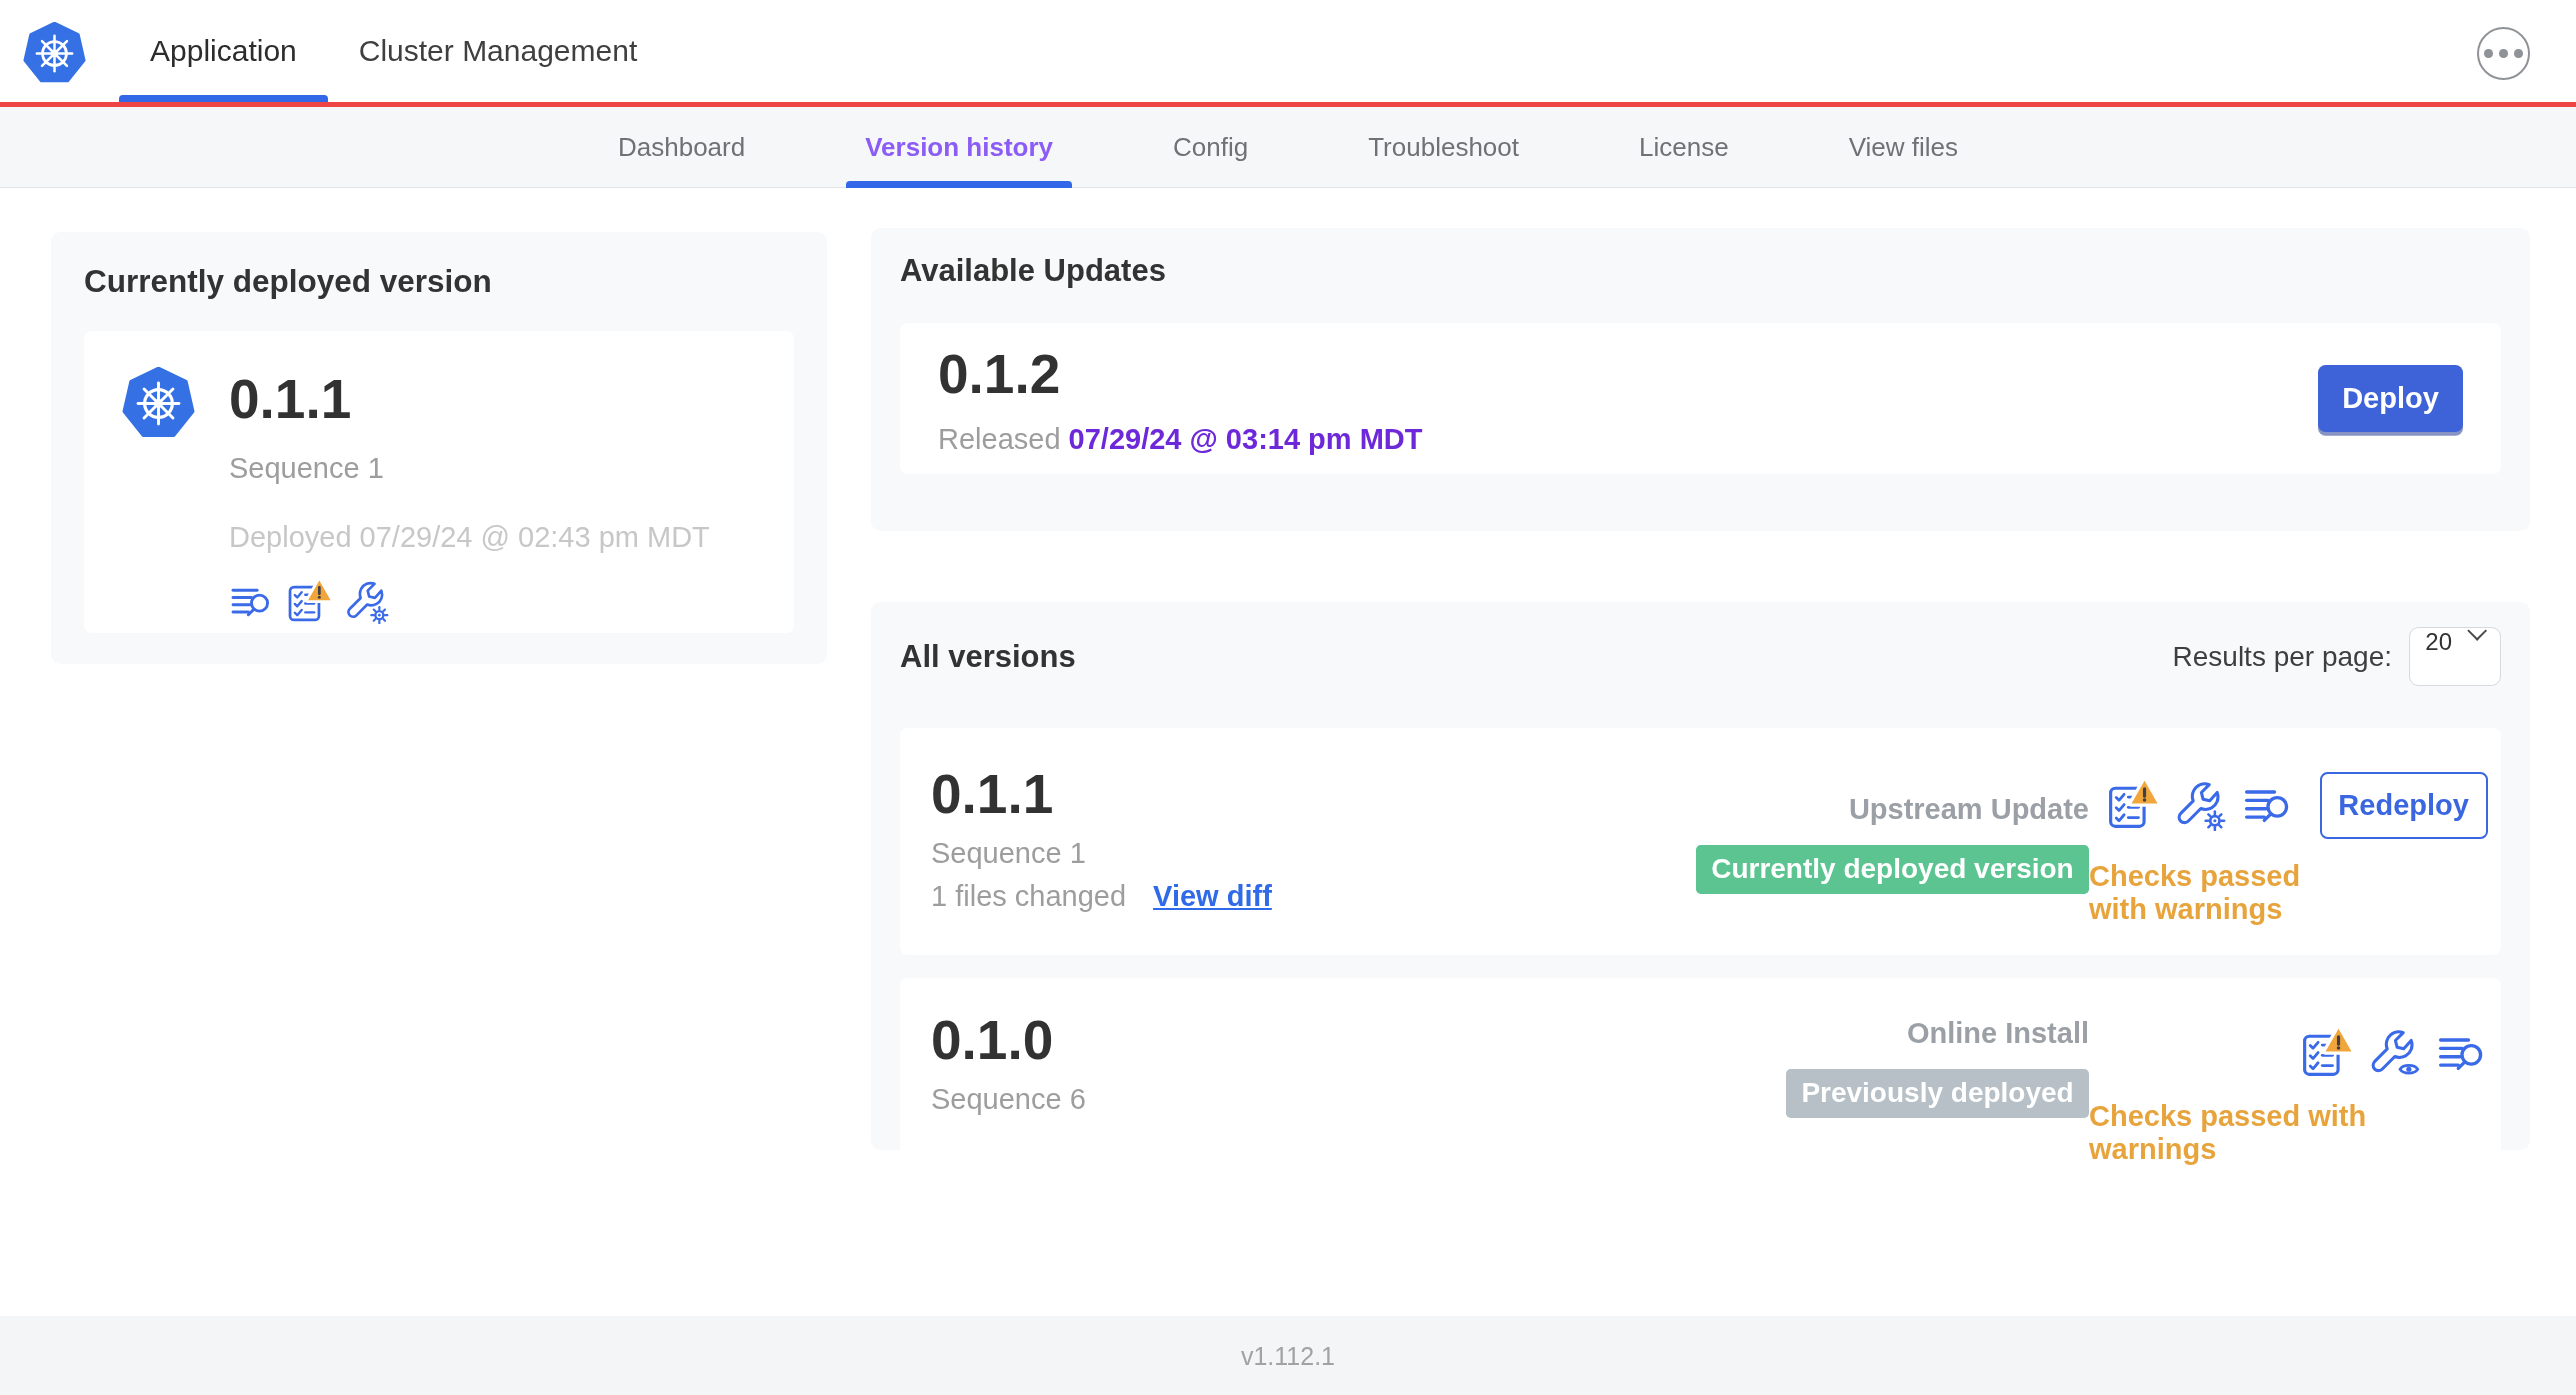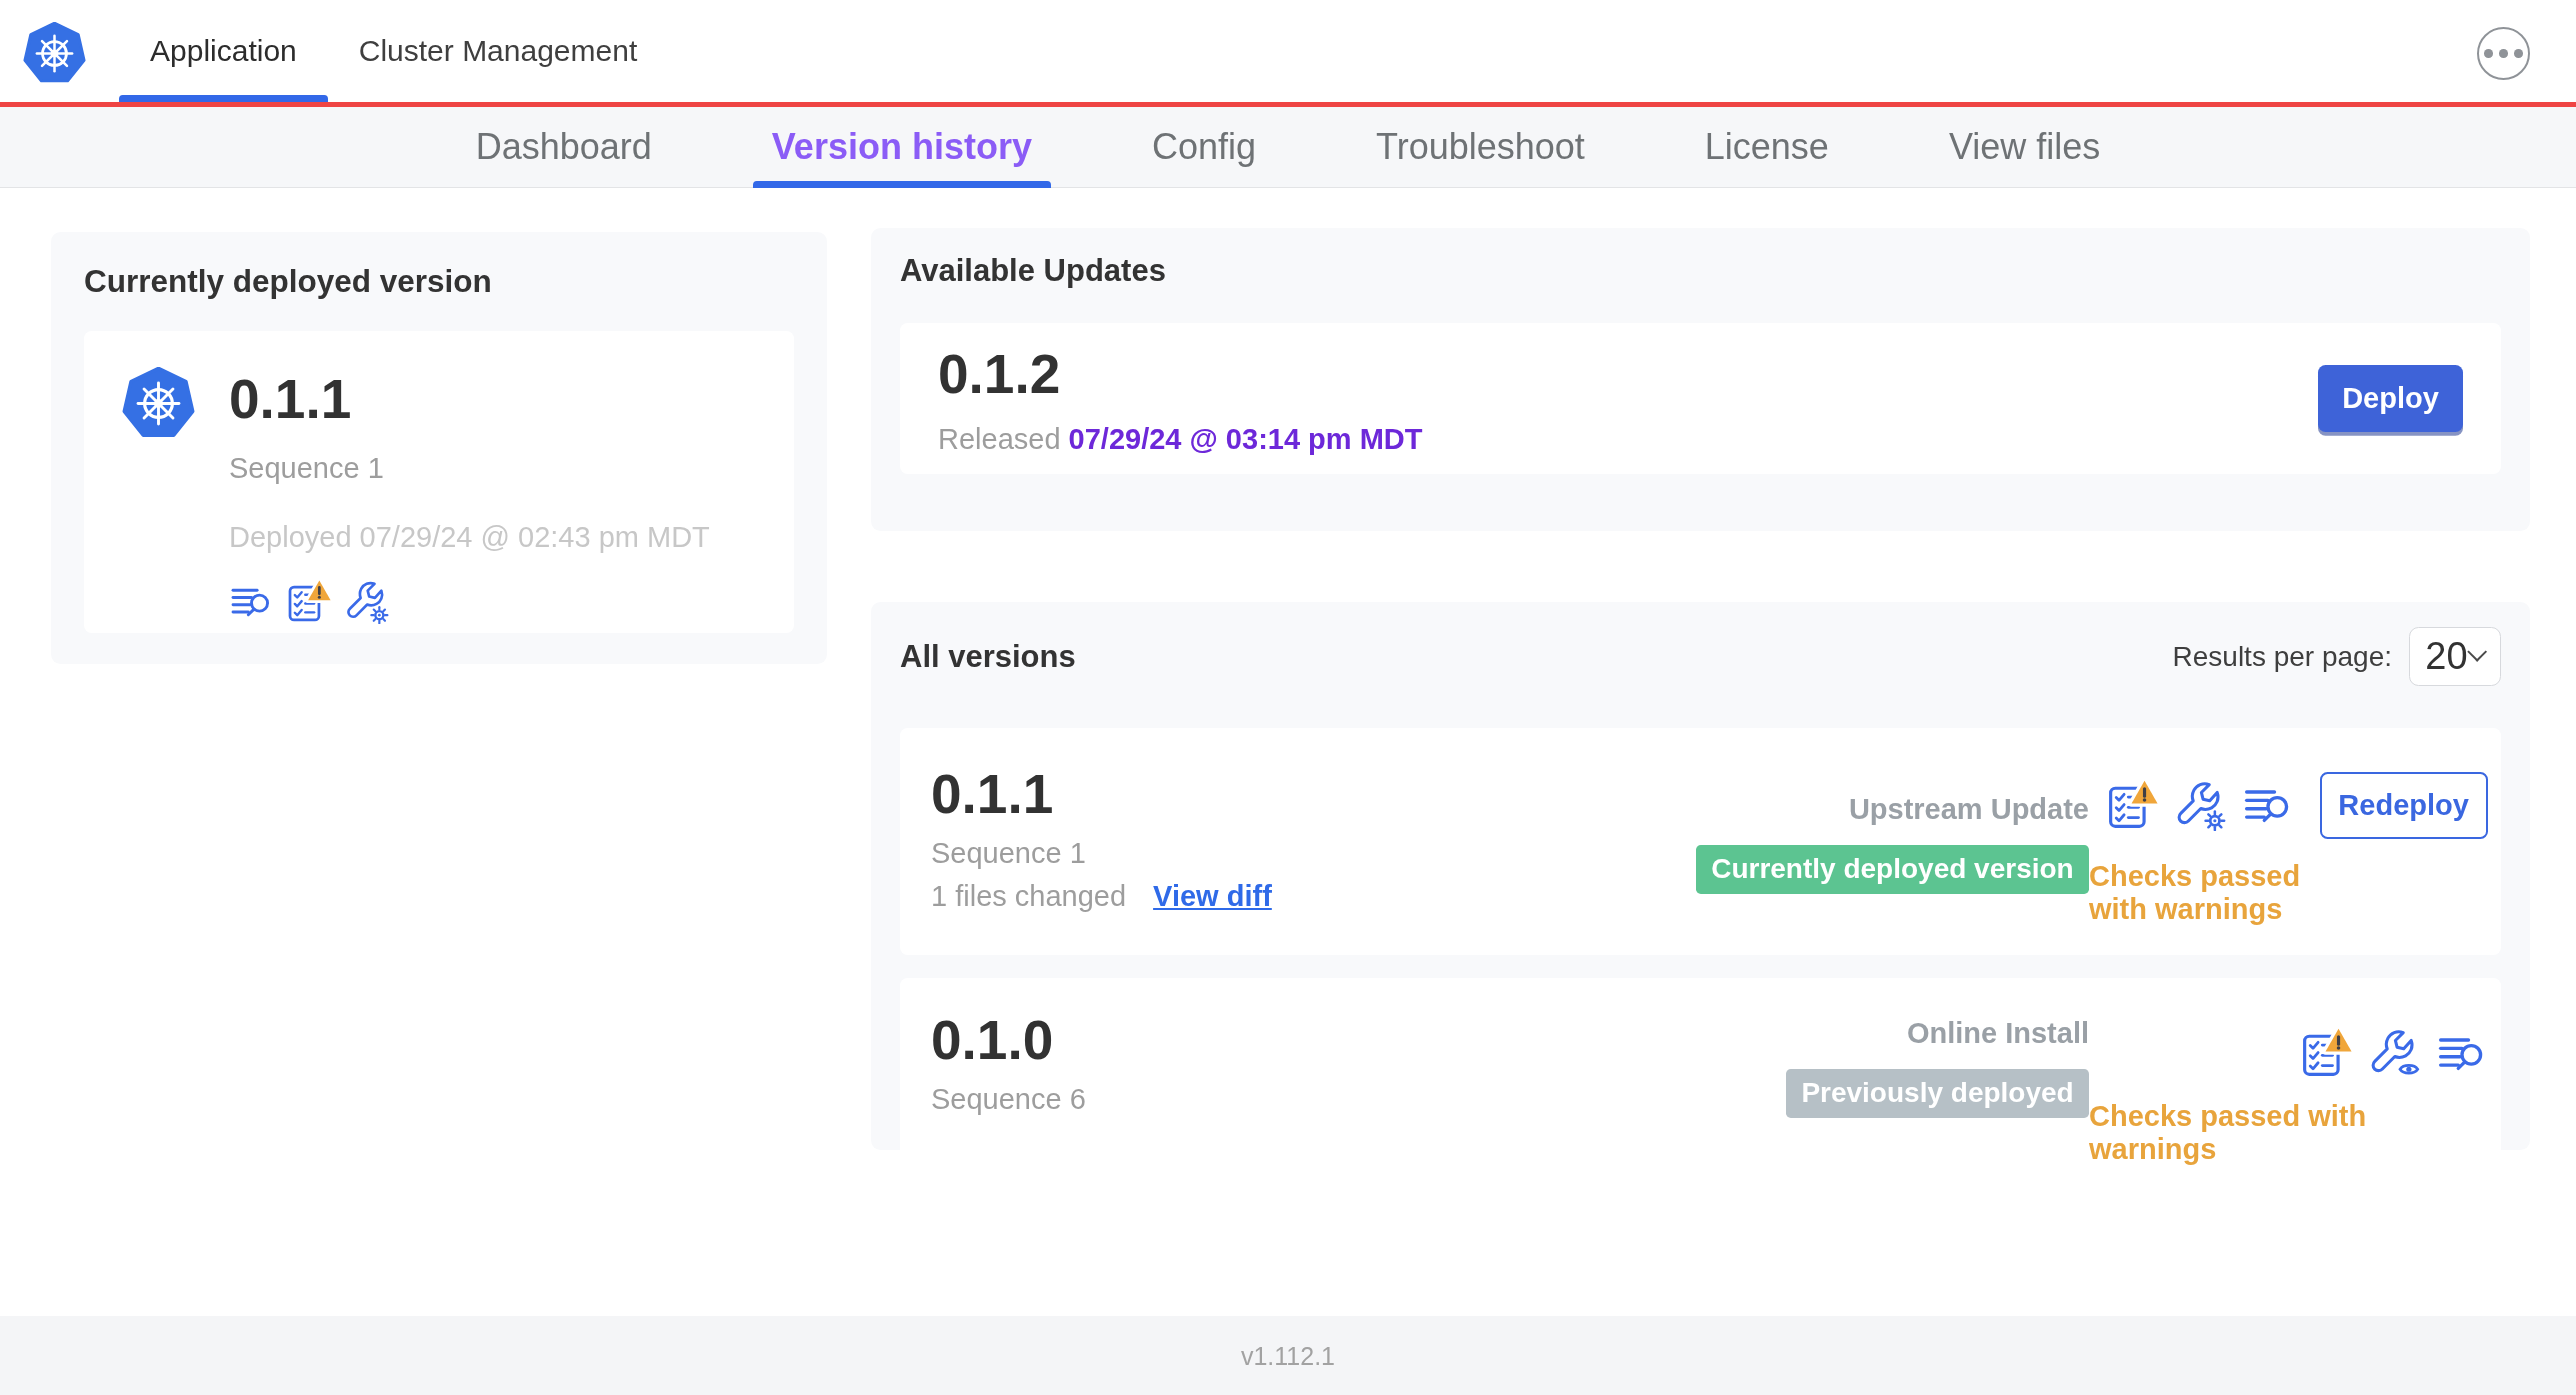--- a/index.html
+++ b/index.html
@@ -20,21 +20,21 @@
              background:#3268e8; border-radius:3.8px 3.8px 0 0; }
   .more-btn { position:absolute; top:27px; right:46px; width:53px; height:53px; border-radius:50%;
               border:2.9px solid #8f9398; background:#fff; display:flex; align-items:center;
               justify-content:center; gap:6.7px; cursor:pointer; }
   .more-btn i { width:8.6px; height:8.6px; border-radius:50%; background:#8f9398; }
 
   
   .subnav { position:absolute; left:0; top:107px; width:2576px; height:81px; background:#f6f7f9;
             border-bottom:1px solid #e3e4e6; display:flex; justify-content:center; gap:82px; z-index:2; }
   .sub-tab { position:relative; display:flex; align-items:center; height:100%; padding:0 19px;
-             font-size:36px; color:#6e7275; cursor:pointer; }
+             font-size:26px; color:#6e7275; cursor:pointer; }
   .sub-tab.active { color:#8b5cf6; font-weight:600; }
   .sub-tab.active .tab-underline { position:absolute; left:0; right:0; bottom:-1px; height:6.7px;
              background:#3268e8; border-radius:3.8px 3.8px 0 0; }
 
   
   .card { position:absolute; background:#f8f9fb; border-radius:9.5px; }
   .card-title { font-size:31.5px; font-weight:700; color:#333; }
   .inner-card { background:#fff; border-radius:7.6px; }
 
   
@@ -59,21 +59,21 @@
   .deploy-btn { width:145px; height:67px; background:#3e63d8; border:none; border-radius:7.6px;
         color:#fff; font-size:29px; font-weight:700; font-family:inherit; cursor:pointer;
         box-shadow:0 3.8px 0 rgba(35,58,145,.55); }
 
   
   .card-allversions { left:871px; top:602px; width:1659px; height:548px; padding:25px 29px; }
   .av-head { display:flex; align-items:center; justify-content:space-between; }
   .rpp { display:flex; align-items:center; gap:17px; }
   .rpp-label { font-size:28px; color:#3e3e3e; }
   .rpp-select { width:92px; height:59px; background:#fff; border:1.9px solid #d7d9dd; border-radius:9.5px;
-        display:flex; align-items:center; justify-content:space-between; padding:0 15.3px; font-size:38px;
+        display:flex; align-items:flex-start; justify-content:space-between; padding:0 15.3px; font-size:24px;
         color:#323232; cursor:pointer; }
   .chev { width:14.3px; height:14.3px; border-right:2.9px solid #4a4a4a; border-bottom:2.9px solid #4a4a4a;
         transform:rotate(45deg) translate(-2.9px,-2.9px); }
 
   .vrows { margin-top:42px; display:flex; flex-direction:column; gap:23px; }
   .vrow { background:#fff; border-radius:7.6px; display:flex; padding:34px 13.4px 29px 31px; }
   .vrow-1 { min-height:221px; padding-top:38px; }
   .vrow-2 { min-height:164px; }
   .col-left { width:566px; }
   .v-version { font-size:55px; font-weight:700; color:#323232; line-height:1.05; }

